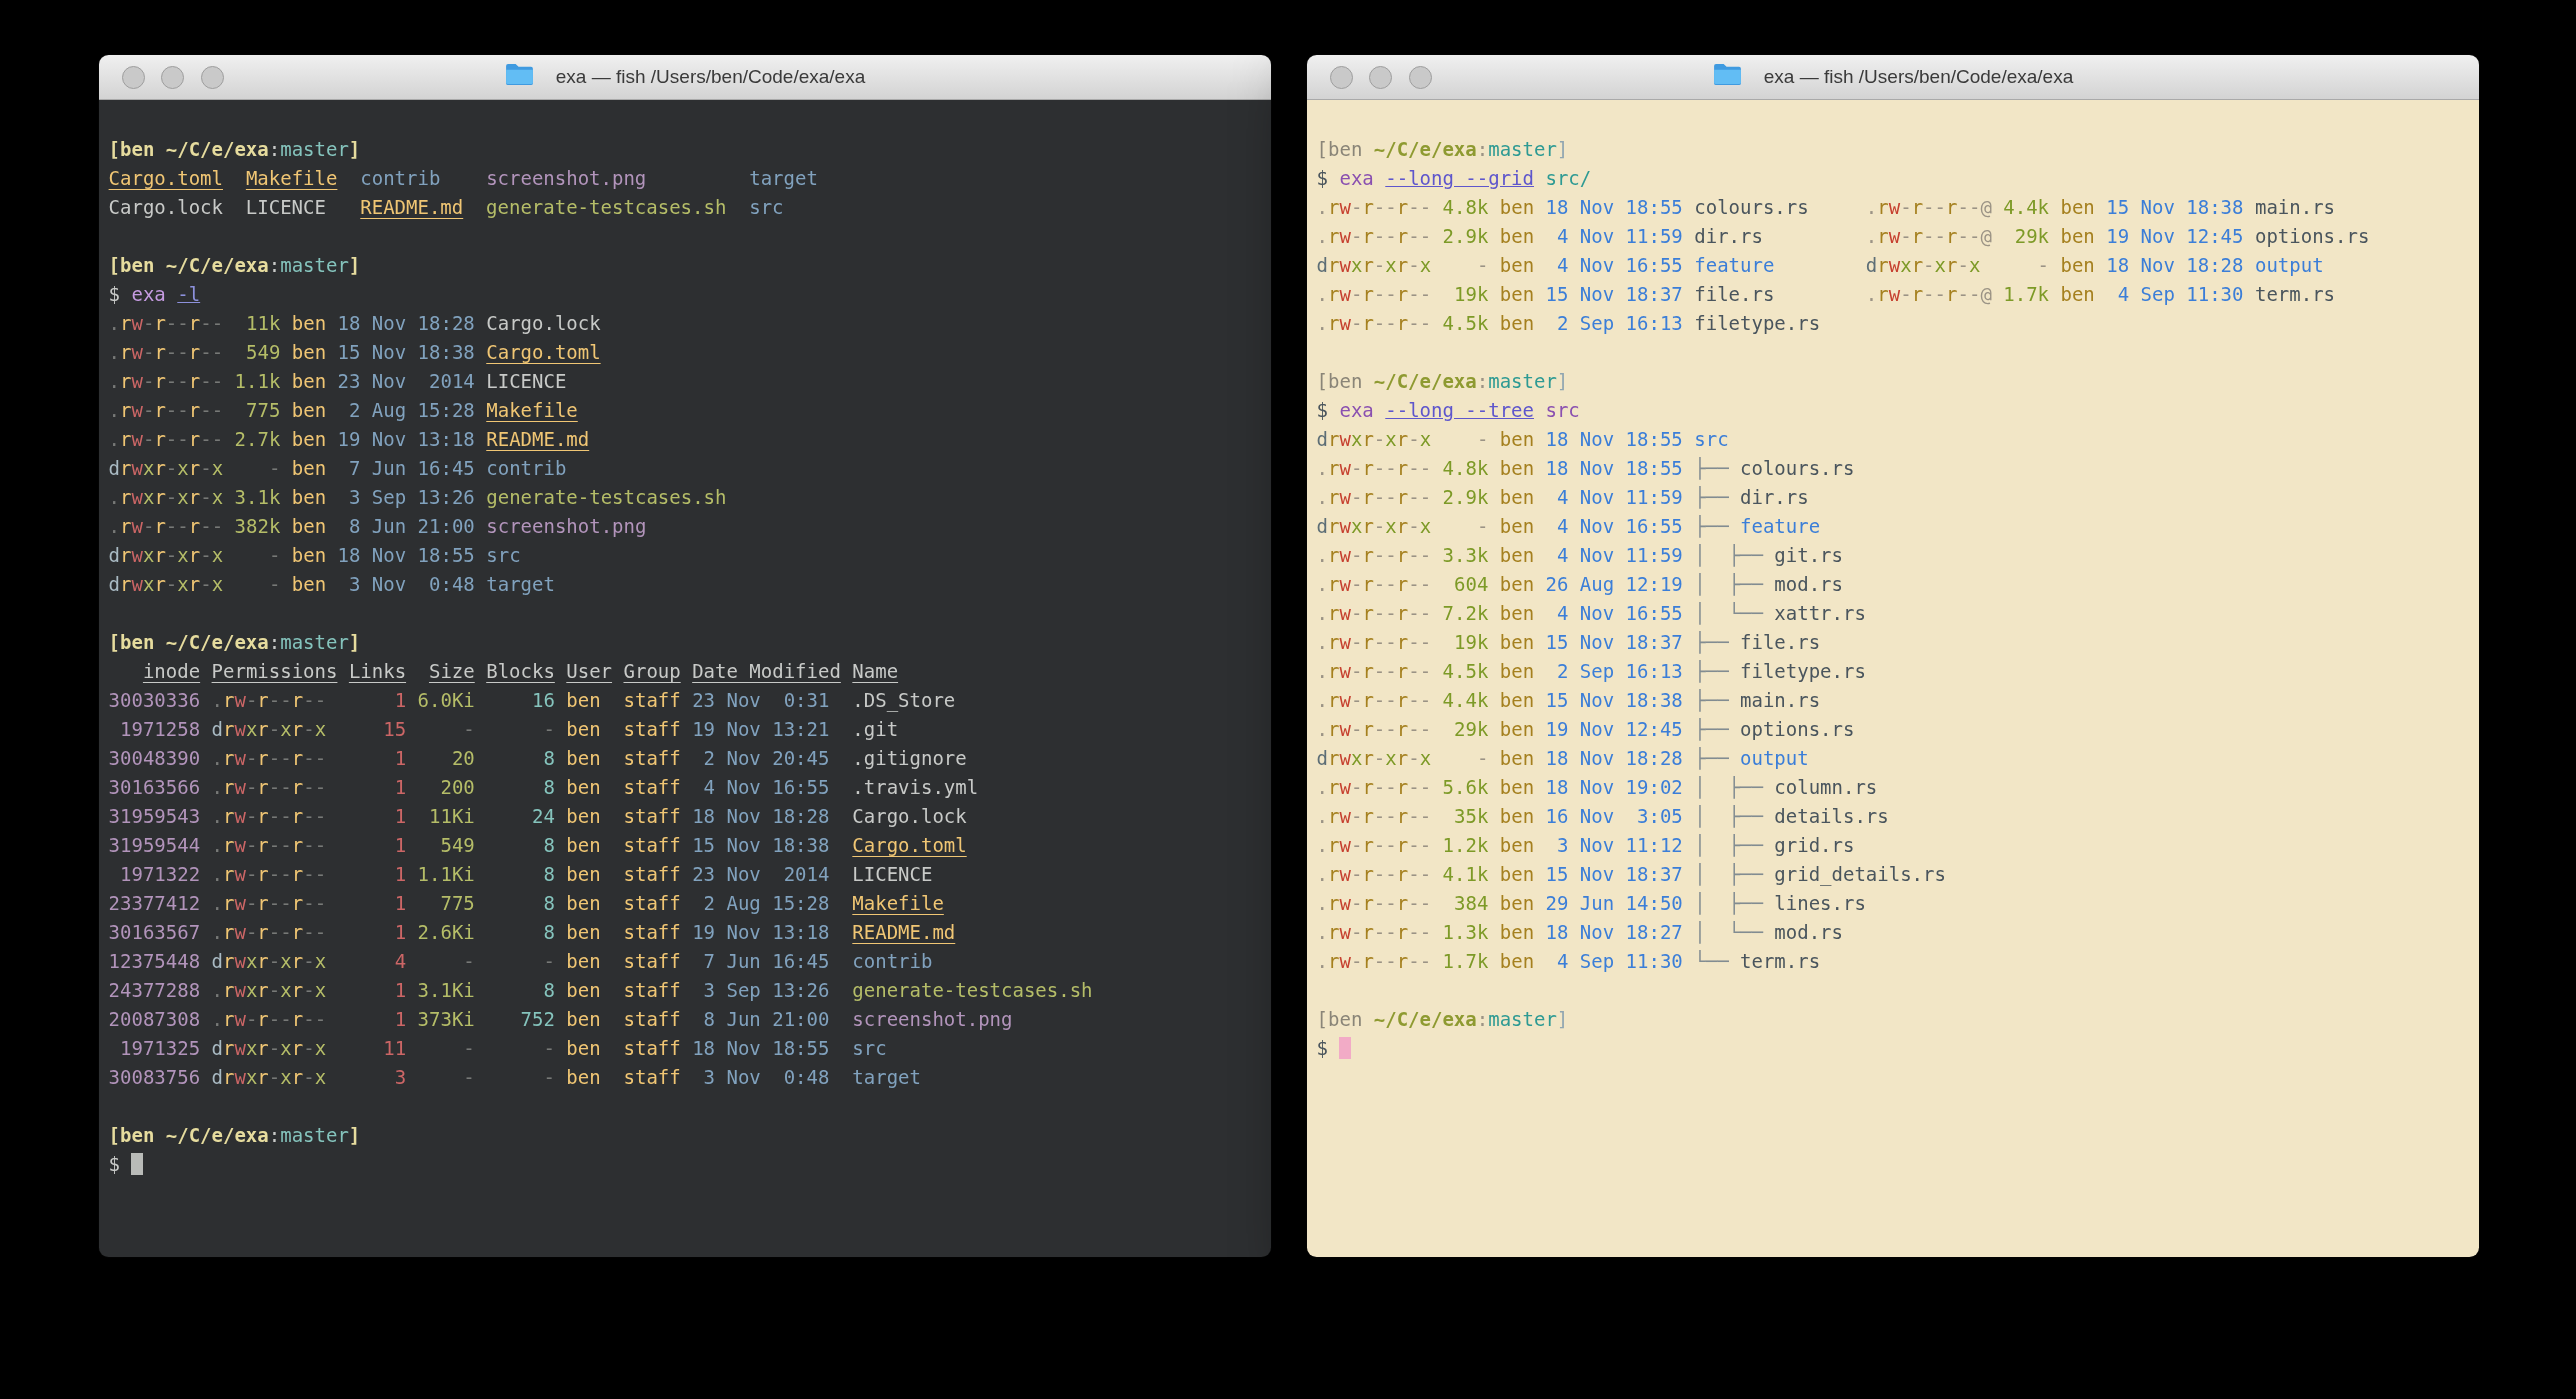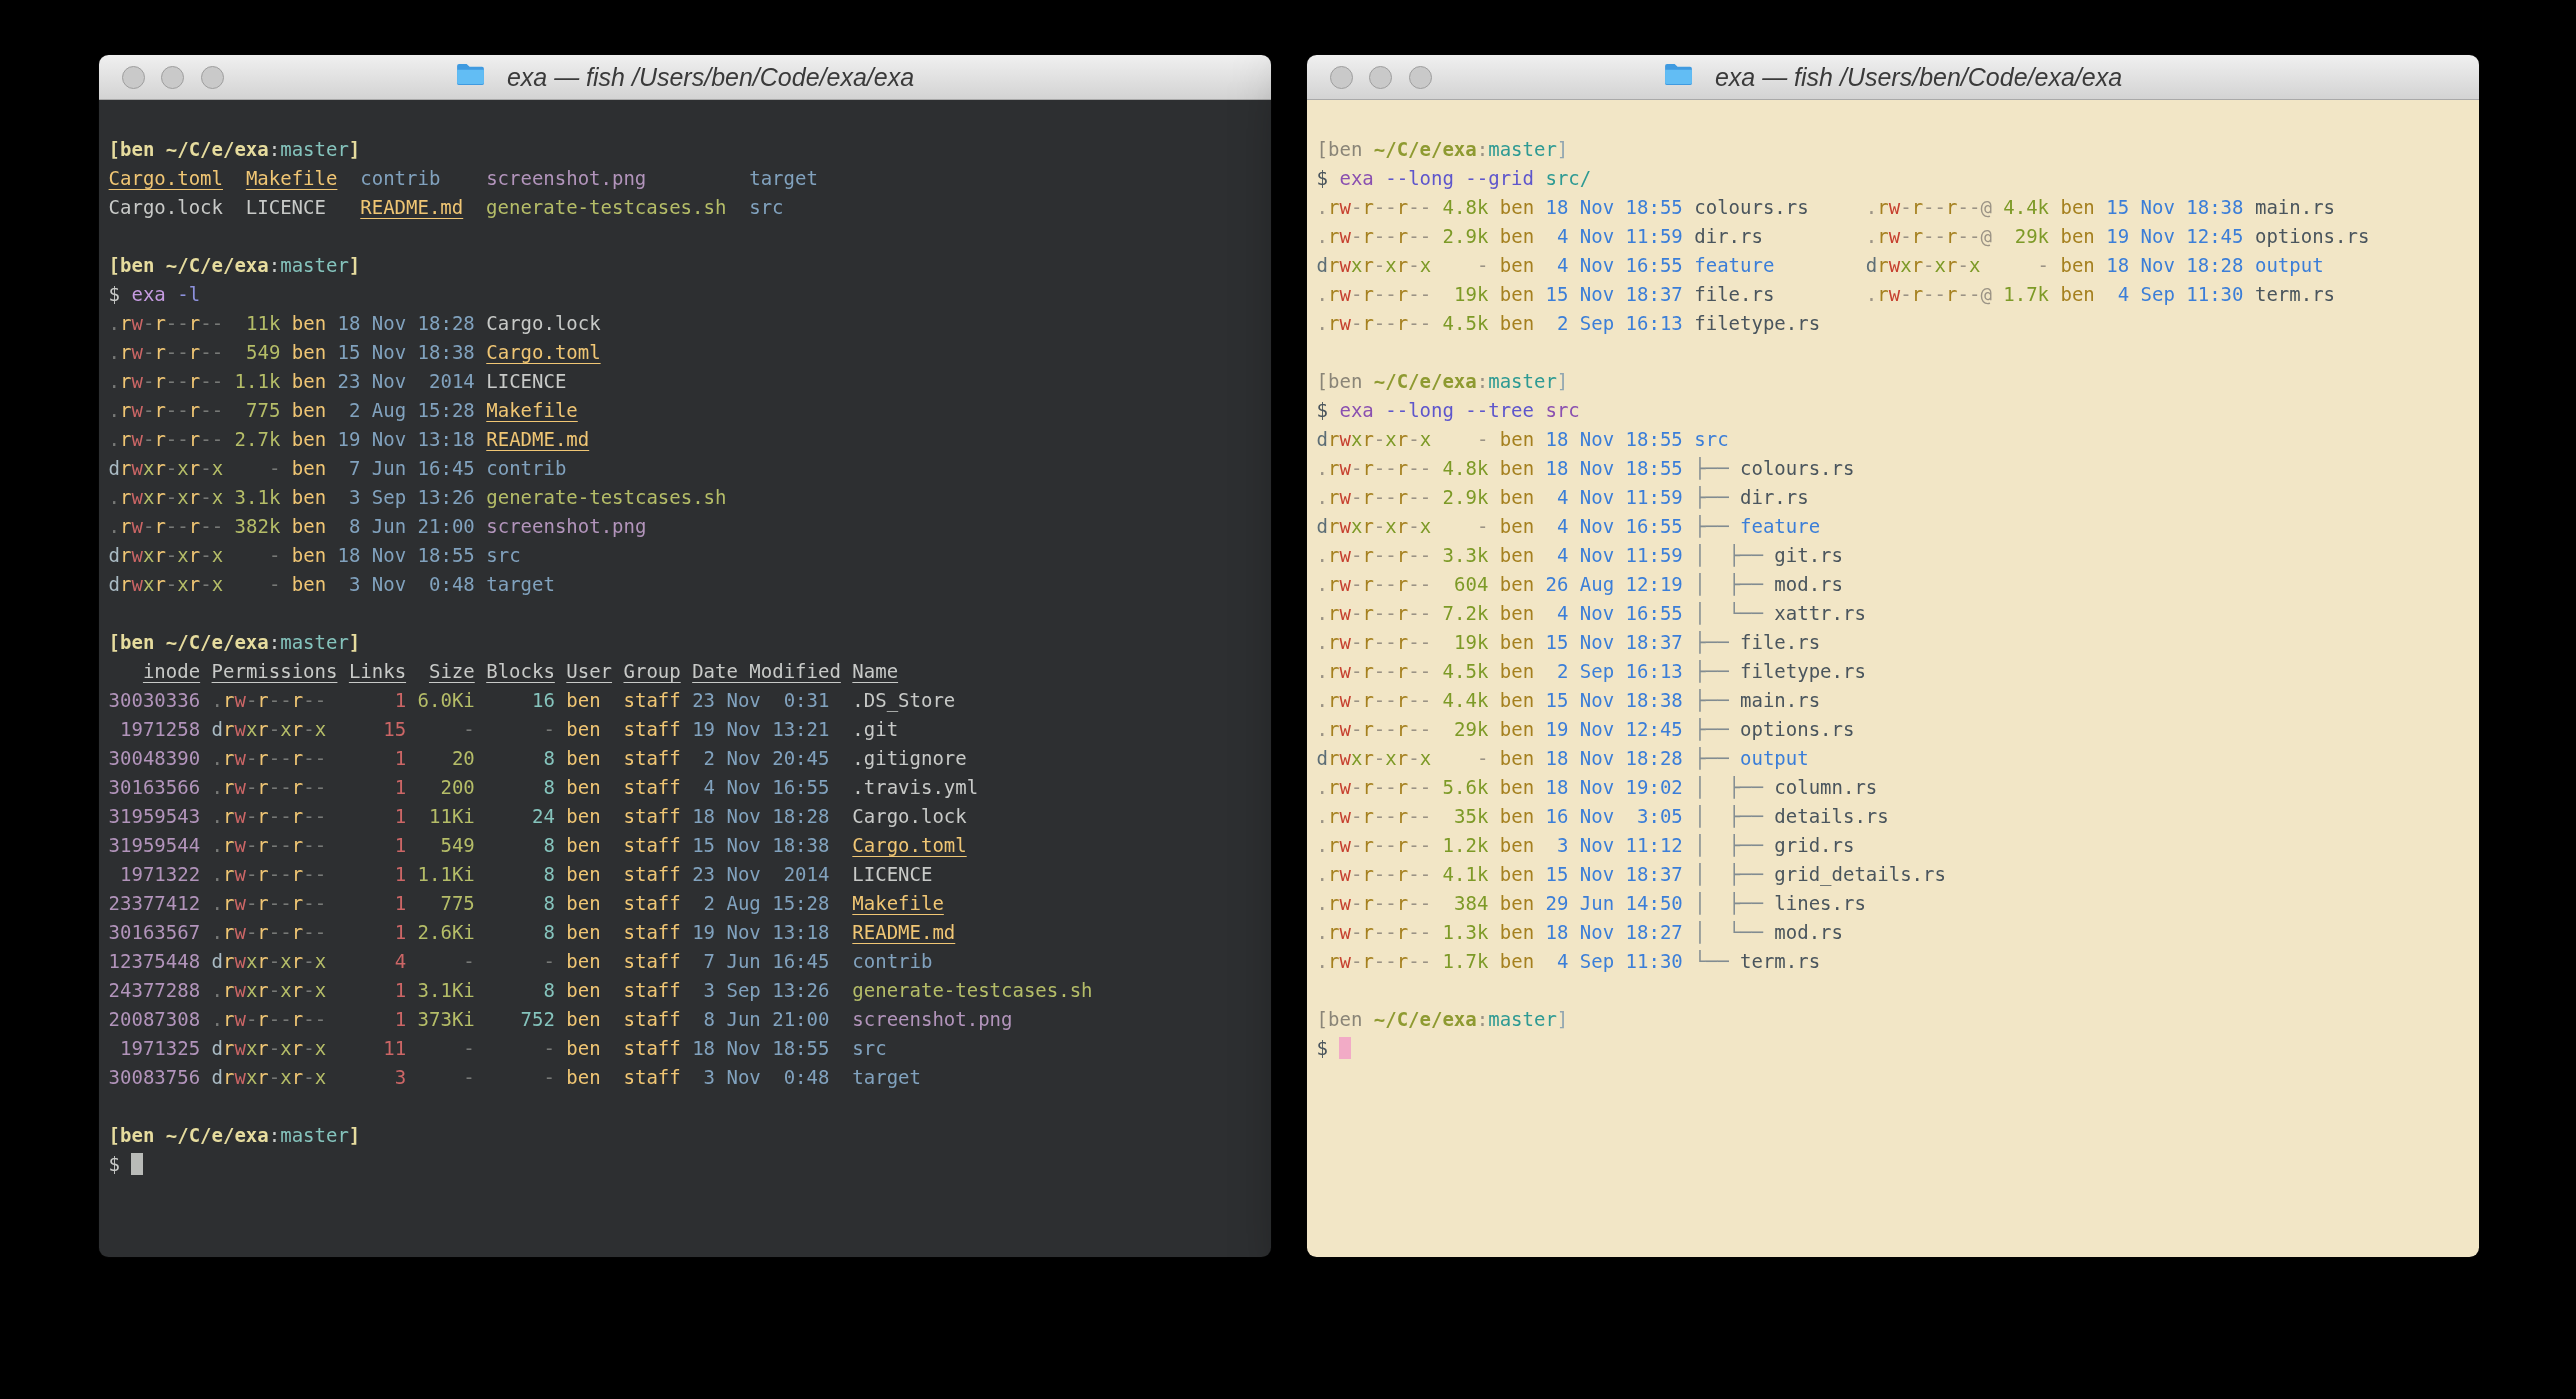--- a/index.html
+++ b/index.html
@@ -17,38 +17,38 @@
   #win-right { left:1307px; }
   .titlebar {
     height:44px; background:linear-gradient(#f0f0f0,#d3d3d3);
     border-bottom:1px solid #a9a9a9;
     position:relative; display:flex; align-items:center; justify-content:center;
   }
   .traffic { position:absolute; left:23px; top:0; height:100%; display:flex; align-items:center; gap:16.3px; }
   .dot { width:23px; height:23px; border-radius:50%; background:#c9c9c9; border:1.4px solid #9e9e9e; box-sizing:border-box; }
   .title {
     display:flex; align-items:center; gap:22px;
-    font-family:"Liberation Sans", sans-serif; font-size:25px; color:#3a3a3a;font-style:italic;
+    font-family:"Liberation Sans", sans-serif; font-size:19px; color:#3a3a3a;
   }
   .term {
     height:calc(100% - 44px); background:var(--bg);
     padding:35px 7.7px 0 9.6px; font-size:19px; line-height:29px;
   }
   .tline { white-space:pre; height:29px; }
   .und2 { text-decoration:underline; text-underline-offset:3.8px; }
   .c-fg  { color:var(--fg); }
   .c-dim { color:var(--dim); }
   .c-red { color:var(--red); }
   .c-gld { color:var(--gld); }
   .c-grn { color:var(--grn); }
   .c-cyn { color:var(--cyn); }
   .c-blu { color:var(--blu); }
   .c-pur { color:var(--pur); }
   .c-cmd { color:var(--cmd); }
-  .c-opt { color:var(--opt); }
+  .c-opt { color:var(--opt);text-decoration:underline; }
   .c-py  { color:var(--py);font-weight:bold; }
   .c-pn  { color:var(--pn);margin-top:48px; }
   .c-pb  { color:var(--pb); }
   .c-dch { color:var(--dch); }
   .c-br  { color:var(--br); }
   .c-und { color:var(--gld); text-decoration:underline; text-underline-offset:3.8px; }
   .c-cur { background:var(--cur); color:transparent; }
 </style>
 </head>
 <body>

